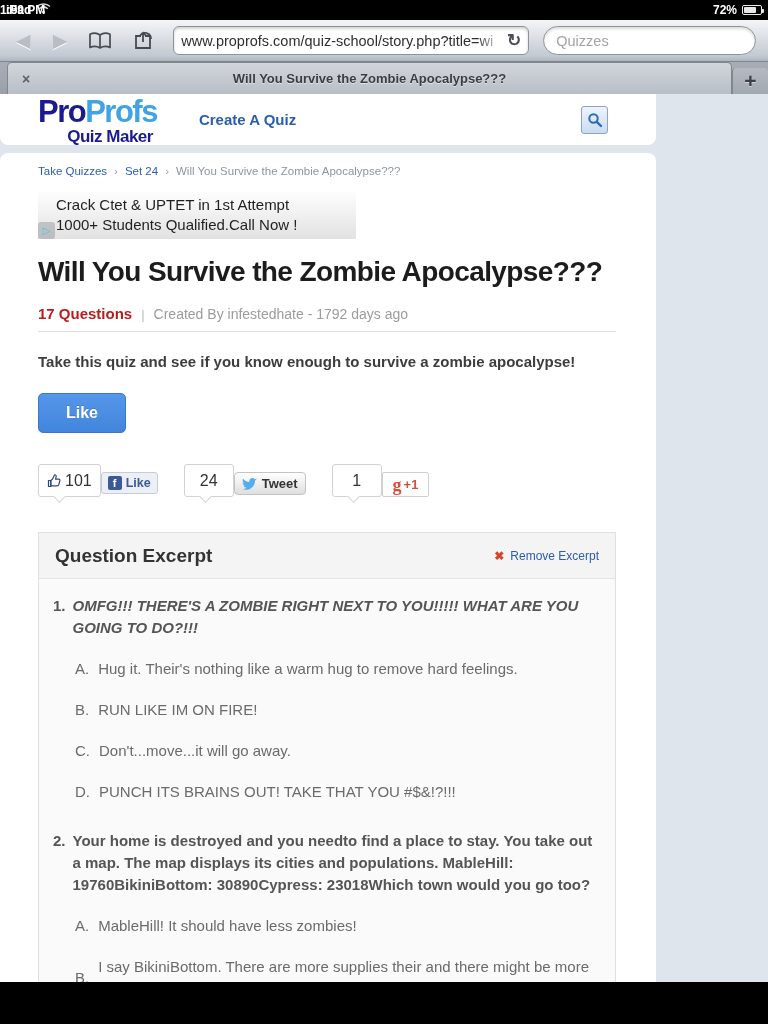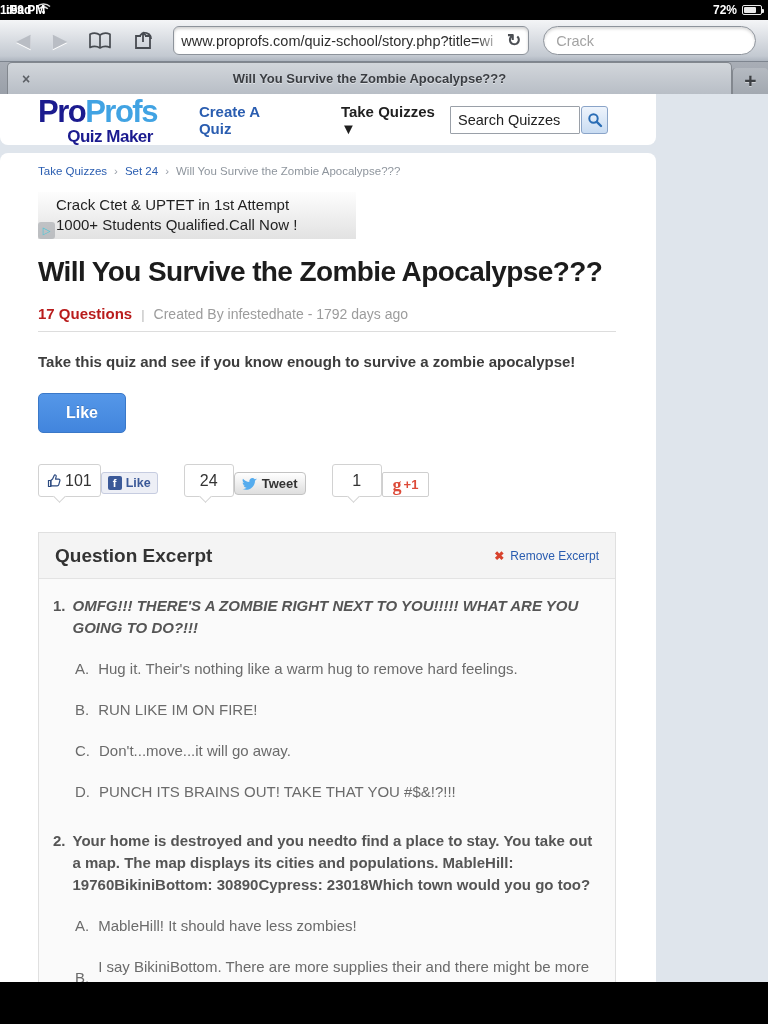--- a/index.html
+++ b/index.html
@@ -181,21 +181,21 @@
       <path d="M9 5 H4 V17 H18 V5 H13" fill="none" stroke="#474b51" stroke-width="1.8"></path>
       <path d="M11 11 V1.6 M11 1.6 L7.8 4.8 M11 1.6 L14.2 4.8" fill="none" stroke="#474b51" stroke-width="1.8"></path>
       <path d="M11 1.6 C16 1.6 19 4 19 8" fill="none" stroke="#474b51" stroke-width="1.8"></path>
     </svg>
   </span>
   <div class="url-field">
     <span class="url-text">www.proprofs.com/quiz-school/story.php?title=wi</span>
     <span class="reload">↻</span>
   </div>
   <div class="g-search">
-    <span>Crack</span>
+    <span>Quizzes</span>
   </div>
 </div>
 
 <div class="tab-bar">
   <div class="tab">
     <span class="tab-close">×</span>
     <span class="tab-title">Will You Survive the Zombie Apocalypse???</span>
   </div>
   <div class="newtab">+</div>
 </div>
@@ -203,23 +203,21 @@
 <div class="page">
 
   <div class="card header-card">
     <div class="logo">
       <div class="logo-line1">
         <span class="logo-pro">Pro</span><span class="logo-profs">Profs</span>
       </div>
       <div class="logo-sub">Quiz Maker</div>
     </div>
     <span class="nav-create">Create A Quiz</span>
-    <span class="nav-take">Take Quizzes ▼</span>
     <div class="hdr-search">
-      <input class="search-input" value="Search Quizzes" style="">
       <span class="search-btn">
         <svg width="16" height="16" viewBox="0 0 16 16">
           <circle cx="6.5" cy="6.5" r="4.2" fill="none" stroke="#2a6db5" stroke-width="2"></circle>
           <line x1="9.8" y1="9.8" x2="14" y2="14" stroke="#2a6db5" stroke-width="2.4" stroke-linecap="round"></line>
         </svg>
       </span>
     </div>
   </div>
 
   <div class="card main-card">

